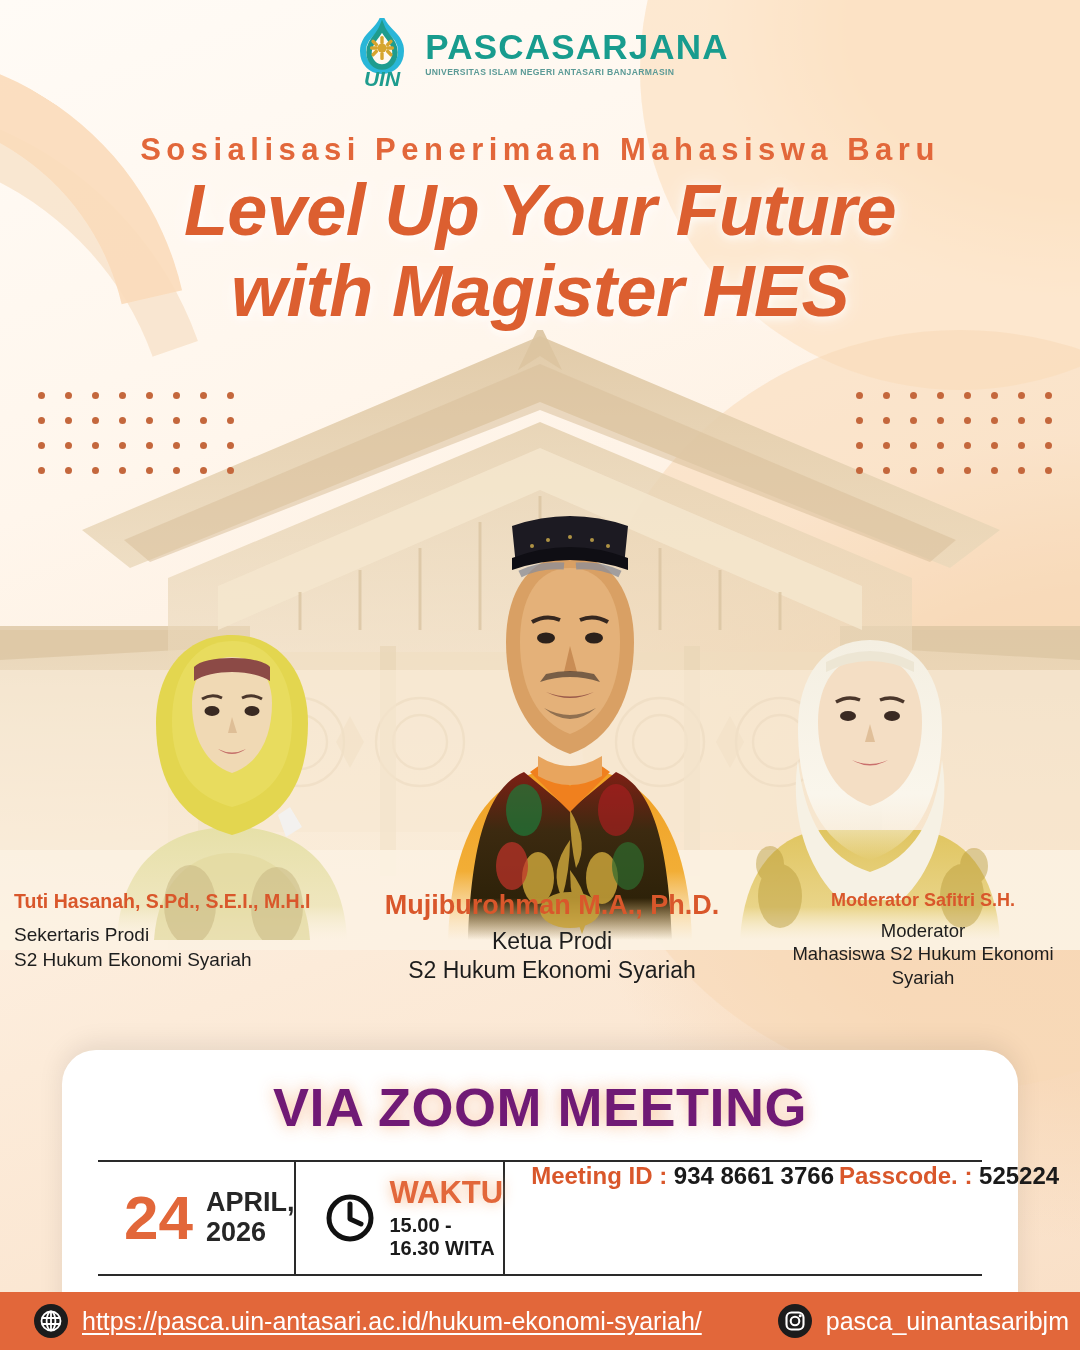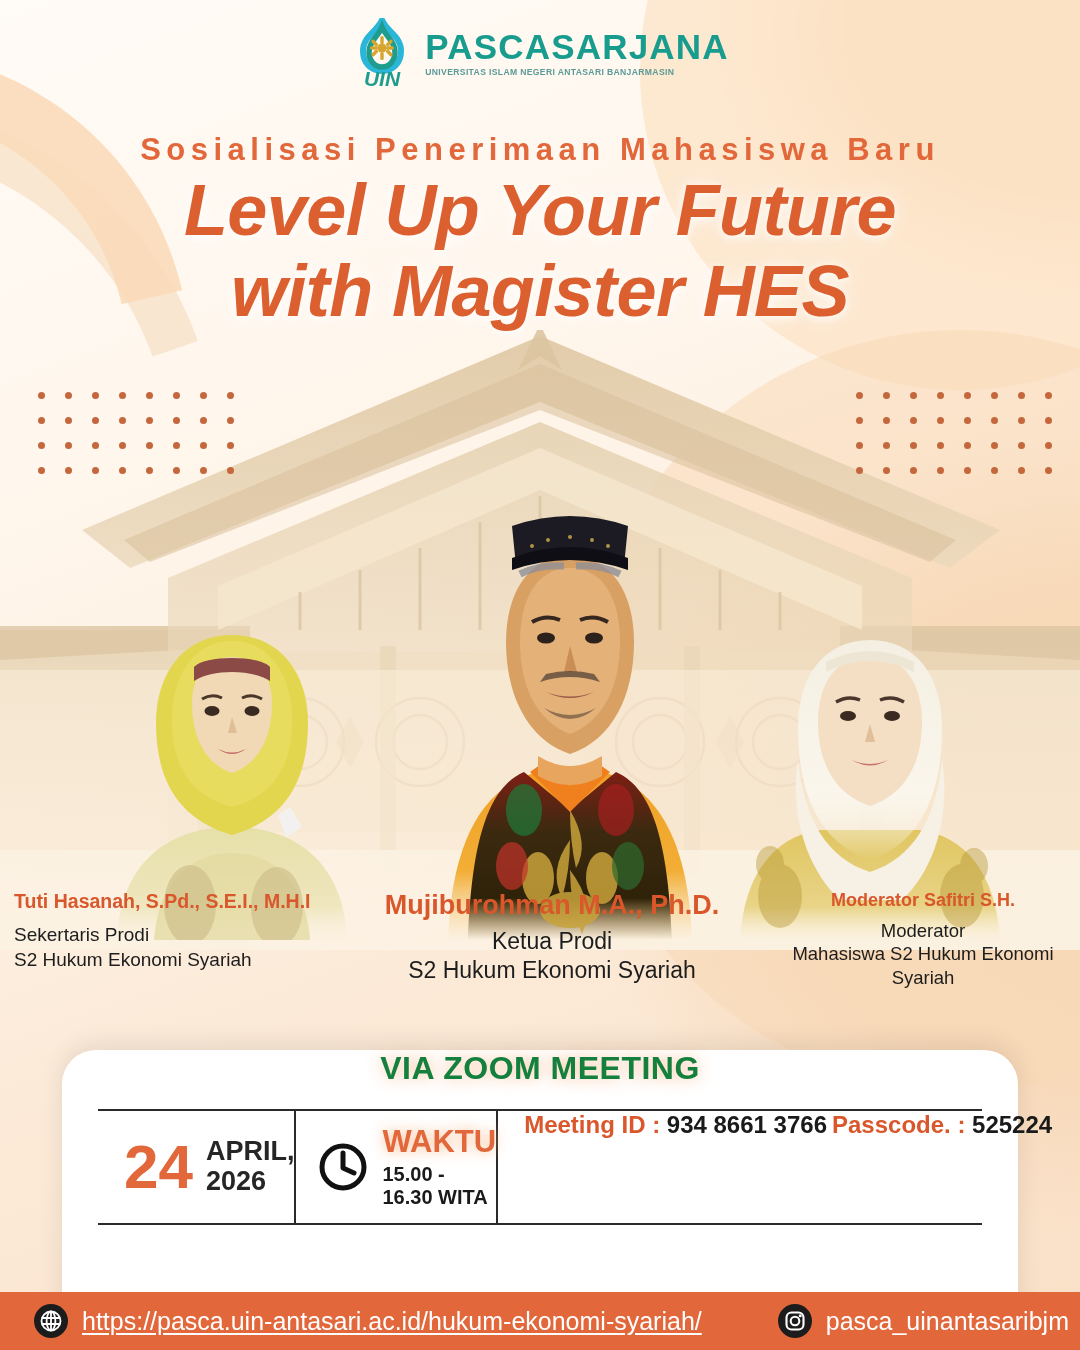--- a/index.html
+++ b/index.html
@@ -138,22 +138,23 @@
   .card {
     position:absolute;
     left:62px; right:62px; top:1050px; bottom:0;
     background:#fff;
     border-radius:34px 34px 0 0;
     box-shadow:0 -6px 26px rgba(0,0,0,.09);
     z-index:8;
   }
   .card-title {
     text-align:center;
-    font-size:32px; font-weight:bold;
-    color:#15803d;
+    margin-top:26px;
+    font-size:54px; font-weight:bold;
+    color:#701a75;
     letter-spacing:.5px;
     text-shadow:0 0 16px rgba(247,180,130,.85);
   }
   .divider {
     margin:22px 36px 0 36px;
     border-top:2px solid #2A2A2A;
   }
   .info-row {
     display:flex;
     margin:0 36px;
@@ -162,21 +163,21 @@
   .cell { display:flex; align-items:center; }
   .cell-date { width:302px; padding-left:26px; gap:13px; }
   .big-day {
     font-size:62px; font-weight:bold; color:#E2673A; line-height:.9;
   }
   .month {
     font-size:27px; font-weight:bold; color:#262626; line-height:1.1;
   }
   .cell-time {
     width:292px; border-left:2px solid #2A2A2A; border-right:2px solid #2A2A2A;
-    padding-left:22px; gap:14px;
+    padding-left:29px; gap:14px;
   }
   .clock { width:50px; height:50px; flex:none; }
   .waktu {
     font-size:31px; font-weight:bold; color:#E2673A;
     text-shadow:0 0 13px rgba(247,180,130,.9);
     line-height:1.1;
   }
   .waktu-sub { font-size:20px; font-weight:bold; color:#1A1A1A; margin-top:4px; }
   .cell-meet { flex:1; padding-left:26px; flex-direction:row; align-items:flex-start; justify-content:center; gap:5px; }
   .meet-line { font-size:24px; font-weight:bold; color:#1A1A1A; white-space:nowrap; }

